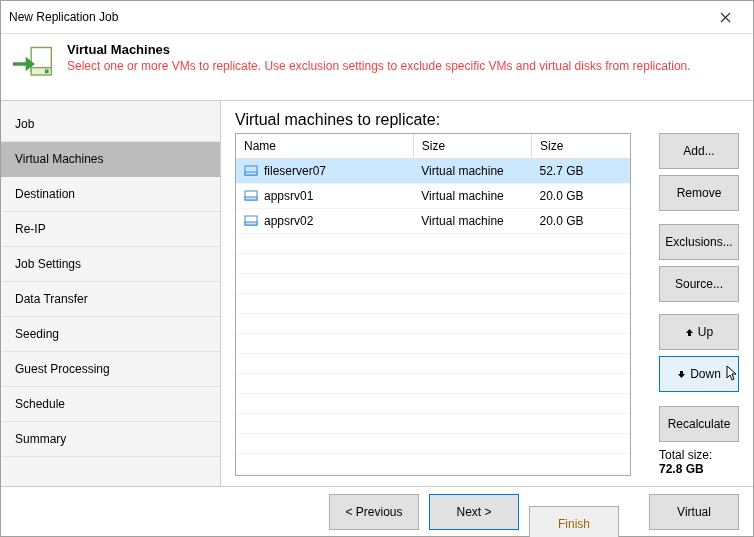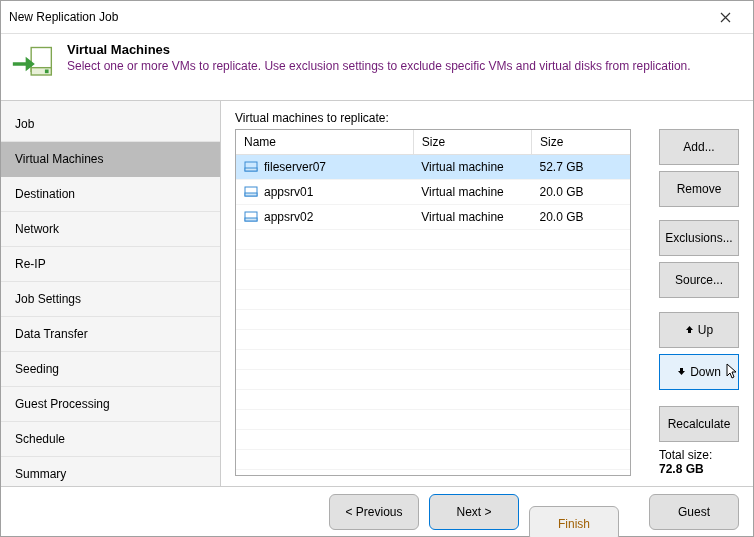--- a/index.html
+++ b/index.html
@@ -4,45 +4,45 @@
 <style>
 * { box-sizing: border-box; margin: 0; padding: 0; }
 body { font-family: "Segoe UI", Tahoma, sans-serif; font-size: 12px; color: #000; background: #fff; }
 .window { width: 754px; height: 537px; border: 1px solid #a0a0a0; display: flex; flex-direction: column; background: #fff; }
 .titlebar { height: 32px; display: flex; align-items: center; padding: 16px 8px; border-bottom: 1px solid #e0e0e0; }
 .titlebar-text { flex: 1; font-size: 12px; }
 .close-btn { width: 40px; height: 28px; display: flex; align-items: center; justify-content: center; font-size: 16px; cursor: pointer; }
 .header { display: flex; align-items: flex-start; padding: 8px 12px 14px 10px; border-bottom: 1px solid #ccc; gap: 12px; }
 .header-icon { width: 44px; height: 44px; flex-shrink: 0; }
 .header-text h2 { font-size: 13px; font-weight: bold; margin-bottom: 2px; }
-.header-text p { font-size: 12px; color: #701a75; }
+.header-text p { font-size: 12px; color: #ef4444; }
 .body { flex: 1; display: flex; overflow: hidden; }
 .sidebar { width: 220px; background: #f5f5f5; border-right: 1px solid #ccc; padding-top: 6px; }
 .sidebar-item { padding: 10px 14px 10px 14px; border-bottom: 1px solid #e3e3e3; cursor: pointer; font-size: 12px; }
 .sidebar-item.active { background: #bcbcbc; border-bottom: 1px solid #bcbcbc; }
 .main { flex: 1; padding: 10px 14px 10px 14px; display: flex; flex-direction: column; }
-.main-label { margin-bottom: 4px; font-size: 12px; }
+.main-label { margin-bottom: 4px; font-size: 16px; }
 .main-row { flex: 1; display: flex; gap: 28px; overflow: hidden; }
 .table-wrap { flex: 1; border: 1px solid #a9a9a9; background: #fff; overflow: auto; }
 table { width: 100%; border-collapse: collapse; table-layout: fixed; }
 th { text-align: left; font-weight: normal; padding: 5px 8px; border-right: 1px solid #e0e0e0; border-bottom: 1px solid #e0e0e0; background: #fff; font-size: 12px; position: sticky; top: 0; }
 th:last-child { border-right: none; }
 td { padding: 5px 8px; font-size: 12px; white-space: nowrap; border-bottom: 1px solid #f3f3f3; }
 tr.selected td { background: #cce8ff; }
 .vm-name { display: flex; align-items: center; gap: 6px; }
 .vm-icon { width: 14px; height: 14px; flex-shrink: 0; }
 .btn-col { width: 80px; display: flex; flex-direction: column; gap: 6px; }
 .btn { height: 24px; border: 1px solid #adadad; background: #e1e1e1; font-size: 12px; cursor: pointer; display: flex; align-items: center; justify-content: center; gap: 4px; padding: 17px 4px; }
 .btn.hover-state { background: #e5f1fb; border-color: #0078d7; }
 .btn-gap { height: 14px; }
 .btn-gap-lg { height: 44px; }
 .total-block { margin-top: auto; font-size: 12px; }
 .total-block .value { font-weight: bold; }
 .footer { height: 50px; border-top: 1px solid #ccc; display: flex; align-items: center; justify-content: flex-end; gap: 10px; padding: 0 14px; }
-.footer .btn { width: 90px; height: 16px; border-radius: 6px; }
+.footer .btn { width: 90px; height: 16px; }
 .footer .btn.primary { border-color: #0078d7; }
 .footer .btn.disabled { color: #a16207; background: #efefef; cursor: default; margin-top: 24px; }
 .cursor-arrow { position: absolute; pointer-events: none; }
 .empty-row td { height: 20px; border-bottom: 1px solid #f3f3f3; }
 </style>
 </head>
 <body>
 
 <div class="window">
   <div class="titlebar">
@@ -65,21 +65,20 @@
       <h2>Virtual Machines</h2>
       <p>Select one or more VMs to replicate. Use exclusion settings to exclude specific VMs and virtual disks from replication.</p>
     </div>
   </div>
 
   <div class="body">
     <div class="sidebar" id="sidebar">
         <div class="sidebar-item">Job</div>
         <div class="sidebar-item active">Virtual Machines</div>
         <div class="sidebar-item">Destination</div>
-        <div class="sidebar-item">Network</div>
         <div class="sidebar-item">Re-IP</div>
         <div class="sidebar-item">Job Settings</div>
         <div class="sidebar-item">Data Transfer</div>
         <div class="sidebar-item">Seeding</div>
         <div class="sidebar-item">Guest Processing</div>
         <div class="sidebar-item">Schedule</div>
         <div class="sidebar-item">Summary</div>
       </div>
 
     <div class="main">
@@ -239,15 +238,15 @@
         </div>
       </div>
     </div>
   </div>
 
   <div class="footer">
     <button class="btn">&lt; Previous</button>
     <button class="btn primary">Next &gt;</button>
     <button class="btn disabled">Finish</button>
     <div style="width:10px"></div>
-    <button class="btn">Guest</button>
+    <button class="btn">Virtual</button>
   </div>
 </div>
 
 </body></html>

